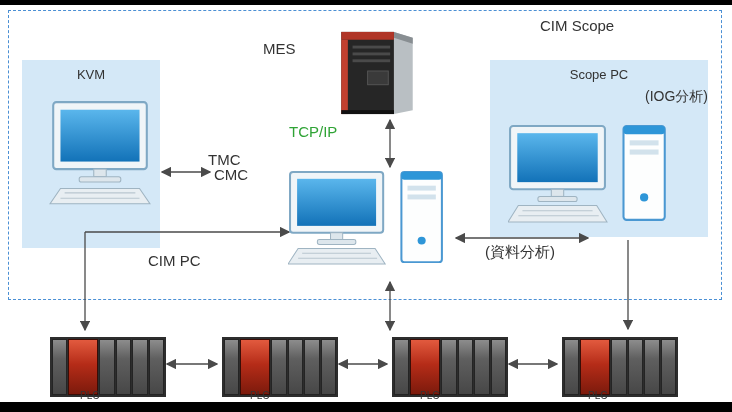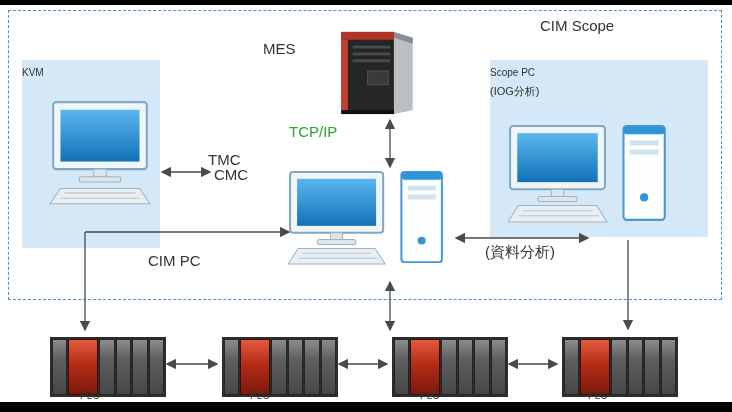--- a/index.html
+++ b/index.html
@@ -6,22 +6,22 @@
   body{
     width:732px;height:412px;background:#000;position:relative;overflow:hidden;
     font-family:"Liberation Sans",sans-serif;
   }
   .abs{position:absolute}
   .white-bg{left:0;top:5px;width:732px;height:397px;background:#ffffff;z-index:0}
   .scope-box{left:8px;top:10px;width:712px;height:288px;border:1px dashed #4a8fd4;z-index:1}
   .panel{background:#d4e8f7;z-index:1}
   .panel-kvm{left:22px;top:60px;width:138px;height:188px}
   .panel-client{left:490px;top:60px;width:218px;height:177px}
-  .panel-title{width:100%;color:#333;font-size:10px;padding-top:7px}
-  .panel-sub{width:100%;text-align:left;color:#333;font-size:11px;padding-top:6px}
+  .panel-title{width:100%;text-align:center;color:#333;font-size:13px;padding-top:7px}
+  .panel-sub{width:100%;text-align:right;color:#333;font-size:14px;padding-top:6px}
   .lbl{z-index:4;color:#333;font-size:15px;white-space:nowrap}
   .tcpip{color:#2fa335;font-weight:normal}
   .overlay{left:0;top:0;width:732px;height:412px;z-index:2;pointer-events:none}
   .illus{z-index:3}
   .plc{top:337px;width:112px;height:56px;background:#2d2d2d;display:flex;padding:2px;gap:1px;z-index:3}
   .plc .m{flex:1;min-width:0;background:linear-gradient(180deg,#8d8d8d,#5f5f5f 35%,#474747);border:1px solid #242424}
   .plc .m-red{flex:0 0 28px;background:linear-gradient(180deg,#e25a3e,#b52c18 45%,#7c1a0c);border:1px solid #3a0d06}
   .plc-label{font-size:10px;color:#333;z-index:4}
 </style>
 </head>

